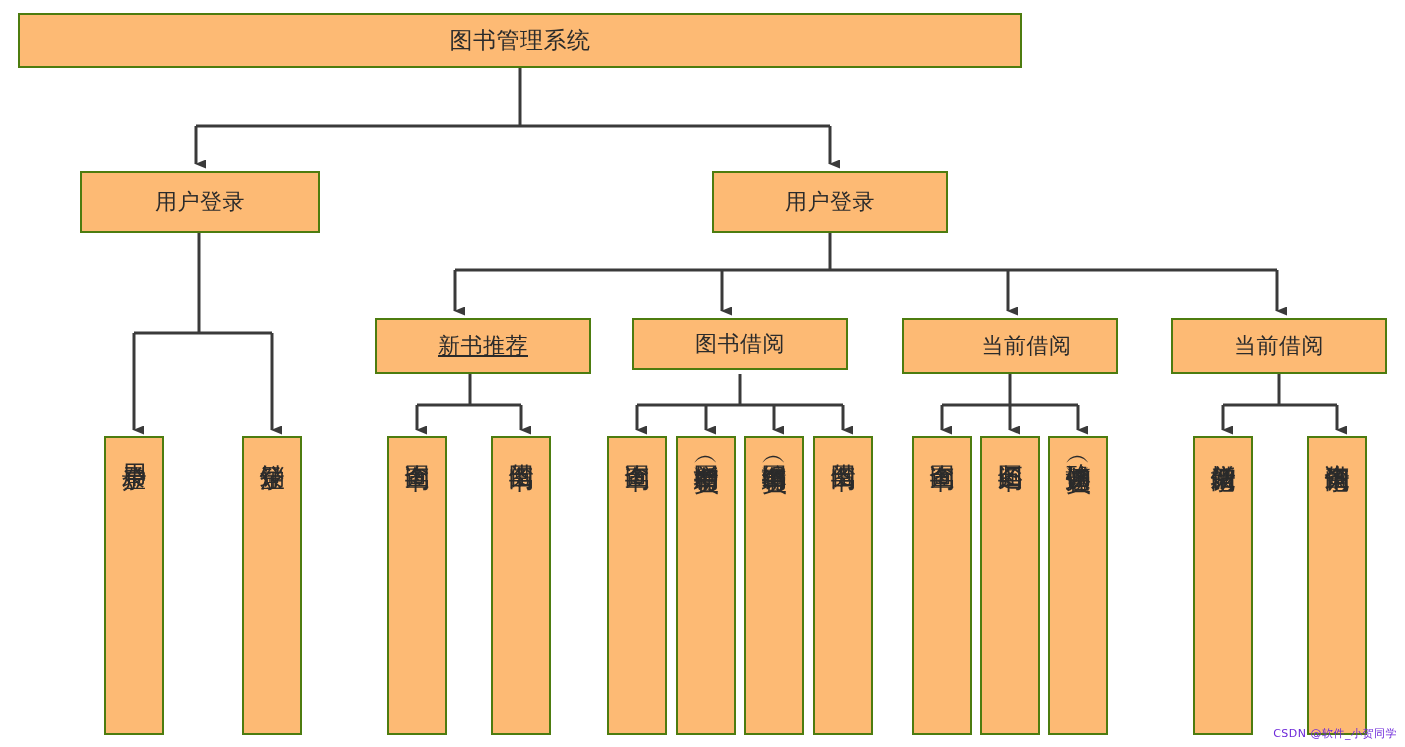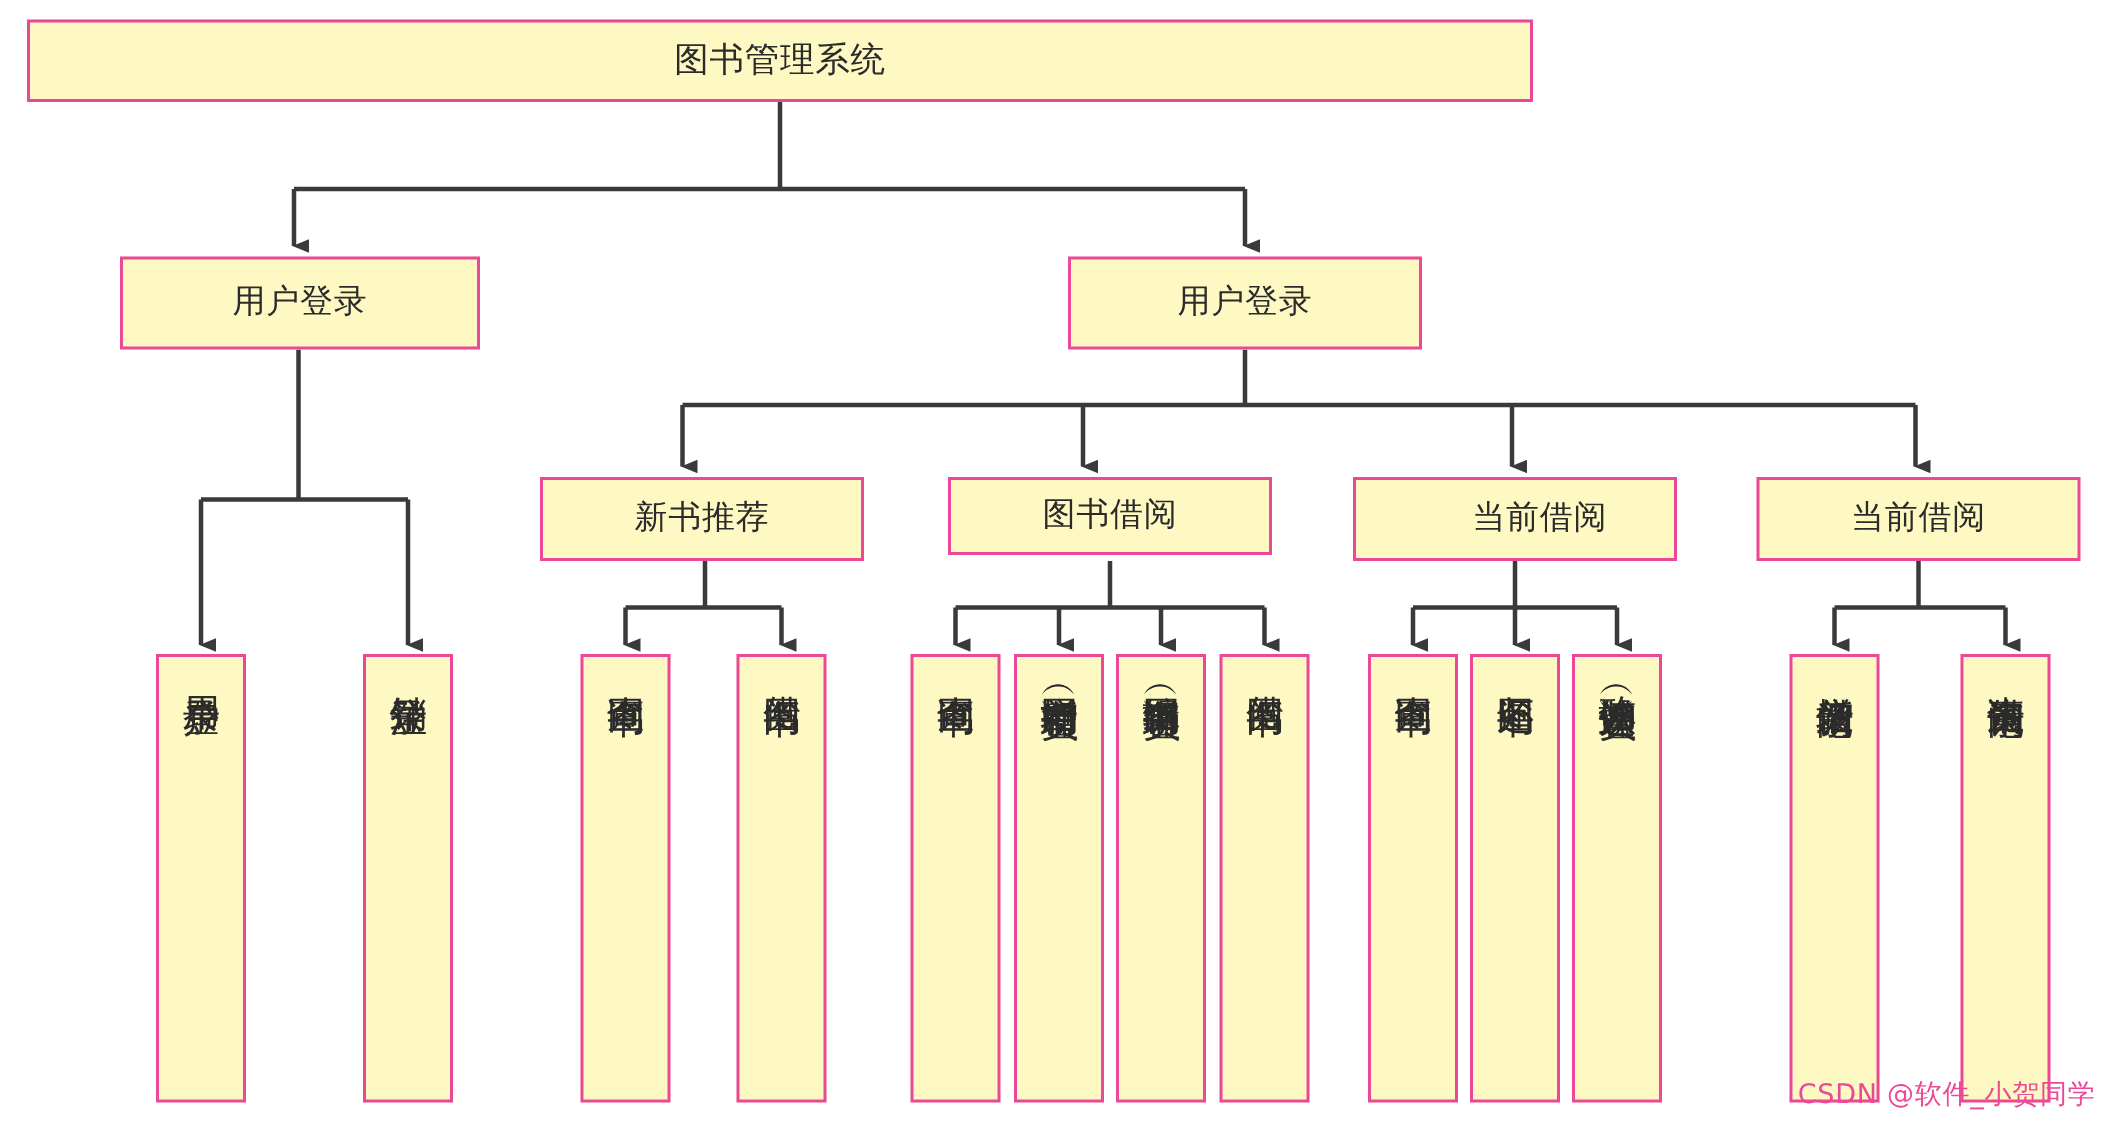--- a/index.html
+++ b/index.html
@@ -23,22 +23,22 @@
     position: absolute;
     left: 0;
     top: 0;
     width: 1405px;
     height: 747px;
     pointer-events: none;
   }
   .node {
     position: absolute;
     box-sizing: border-box;
-    border: 2px solid #ec4899;
-    background: #fef9c3;
+    border: 2px solid #4d7c0f;
+    background: #fdba74;
     display: flex;
     align-items: center;
     justify-content: center;
     color: #2b2b2b;
   }
   .node-label {
     display: block;
     line-height: 1.18;
     letter-spacing: 0.5px;
     white-space: nowrap;
@@ -61,22 +61,22 @@
     line-height: 1.02;
     letter-spacing: 1px;
   }
   .node.leaf.tall-text .node-label {
     font-size: 25px;
   }
   #watermark {
     position: absolute;
     right: 8px;
     bottom: 6px;
-    font-size: 18px;
-    color: #ec4899;
+    font-size: 11px;
+    color: #6d28d9;
     letter-spacing: 0.5px;
     white-space: nowrap;
   }
 </style>
 </head>
 <body>
 
 <div id="diagram-root">
 
   <svg class="connectors" viewBox="0 0 1405 747">
@@ -135,21 +135,21 @@
     <span class="node-label">图书管理系统</span>
   </div>
 
   <div class="node horizontal" style="left:80px; top:171px; width:240px; height:62px;">
     <span class="node-label">用户登录</span>
   </div>
   <div class="node horizontal" style="left:712px; top:171px; width:236px; height:62px;">
     <span class="node-label">用户登录</span>
   </div>
 
-  <div class="node horizontal" style="left:360px; top:318px; width:216px; height:56px;">
+  <div class="node horizontal" style="left:375px; top:318px; width:216px; height:56px;text-decoration:underline;">
     <span class="node-label">新书推荐</span>
   </div>
   <div class="node horizontal" style="left:632px; top:318px; width:216px; height:52px;">
     <span class="node-label">图书借阅</span>
   </div>
   <div class="node horizontal" style="left:902px; top:318px; width:216px; height:56px;padding-left:33px;">
     <span class="node-label">当前借阅</span>
   </div>
   <div class="node horizontal" style="left:1171px; top:318px; width:216px; height:56px;">
     <span class="node-label">当前借阅</span>

